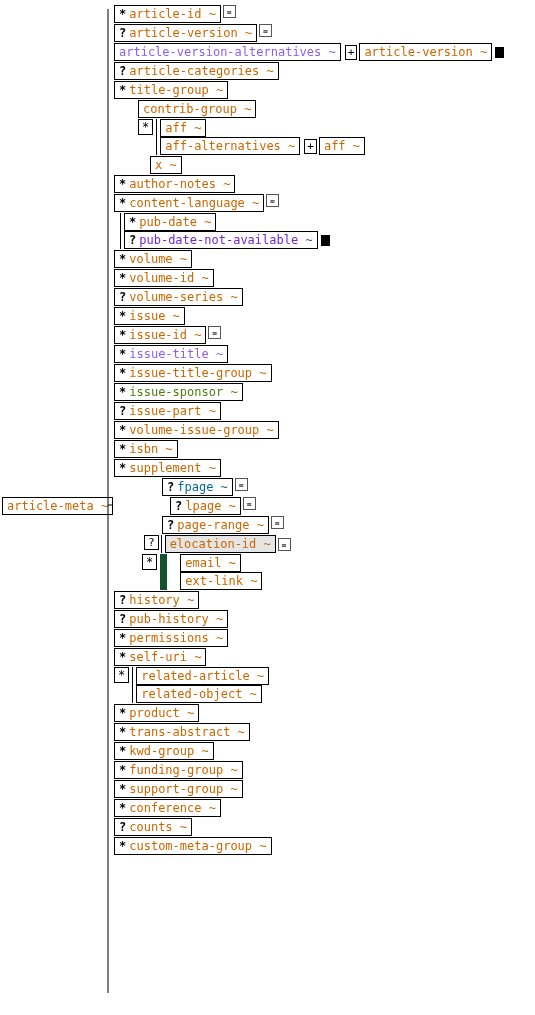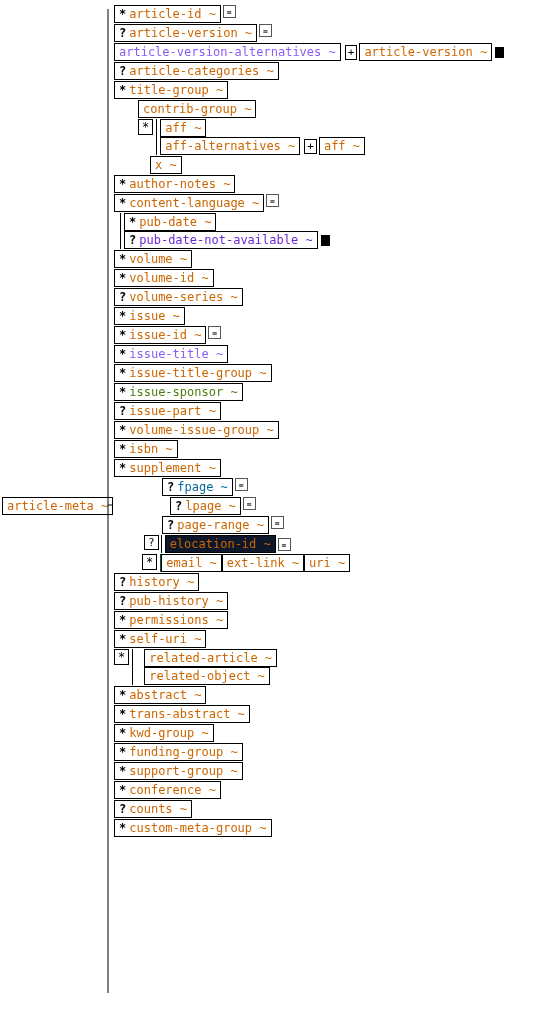--- a/index.html
+++ b/index.html
@@ -206,45 +206,40 @@
         <span style="border:1px solid #000; padding:1px 4px; display:inline-flex; align-items:center; white-space:nowrap; background:#fff; ">
           <span style="margin-right:3px; font-weight:bold;">?</span>
           <span style="color:#cc6600;">page-range ~</span>
         </span>
         <span style="display:inline-block;width:13px;height:13px;border:1px solid #555;margin-left:2px;vertical-align:middle;font-size:8px;line-height:13px;text-align:center;color:#333;">≡</span>
       </div>
       <div style="display:flex;align-items:flex-start;min-height:18px;margin:1px 0;margin-left:140px;">
         <span style="border:1px solid #000;padding:0 3px;display:inline-flex;align-items:center;background:#fff;margin:0 2px;font-size:11px;">?</span>
         <div style="border-left:1px solid #000;padding-left:3px;display:flex;flex-direction:column;">
           <div style="display:flex;align-items:center;min-height:18px;">
-            <span style="border:1px solid #000; padding:1px 4px; display:inline-flex; align-items:center; white-space:nowrap; background:#0f172a; ">
+            <span style="border:1px solid #000; padding:1px 4px; display:inline-flex; align-items:center; white-space:nowrap; background:#e5e5e5; ">
               <span style="color:#cc6600;">elocation-id ~</span>
             </span>
             <span style="display:inline-block;width:13px;height:13px;border:1px solid #555;margin-left:2px;vertical-align:middle;font-size:8px;line-height:13px;text-align:center;color:#333;">≡</span>
           </div>
         </div>
       </div>
       <div style="display:flex;align-items:flex-start;min-height:18px;margin:1px 0;margin-left:140px;">
         <span style="border:1px solid #000;padding:0 3px;margin-right:3px;display:inline-flex;align-items:center;font-size:12px;background:#fff;">*</span>
-        <div style="border-left:1px solid #14532d;padding-left:0;display:flex;flex-direction:row;">
+        <div style="border-left:7px solid #14532d;padding-left:13px;display:flex;flex-direction:column;">
           <div style="display:flex;align-items:center;min-height:18px;">
             <span style="border:1px solid #000; padding:1px 4px; display:inline-flex; align-items:center; white-space:nowrap; background:#fff; ">
               <span style="color:#cc6600;">email ~</span>
             </span>
           </div>
           <div style="display:flex;align-items:center;min-height:18px;">
             <span style="border:1px solid #000; padding:1px 4px; display:inline-flex; align-items:center; white-space:nowrap; background:#fff; ">
               <span style="color:#cc6600;">ext-link ~</span>
             </span>
           </div>
-          <div style="display:flex;align-items:center;min-height:18px;">
-            <span style="border:1px solid #000; padding:1px 4px; display:inline-flex; align-items:center; white-space:nowrap; background:#fff; ">
-              <span style="color:#cc6600;">uri ~</span>
-            </span>
-          </div>
         </div>
       </div>
       <div style="display:flex;align-items:flex-start;min-height:18px;margin:1px 0;margin-left:112px;">
         <span style="border:1px solid #000; padding:1px 4px; display:inline-flex; align-items:center; white-space:nowrap; background:#fff; ">
           <span style="margin-right:3px; font-weight:bold;">?</span>
           <span style="color:#cc6600;">history ~</span>
         </span>
       </div>
       <div style="display:flex;align-items:flex-start;min-height:18px;margin:1px 0;margin-left:112px;">
         <span style="border:1px solid #000; padding:1px 4px; display:inline-flex; align-items:center; white-space:nowrap; background:#fff; ">
@@ -259,37 +254,37 @@
         </span>
       </div>
       <div style="display:flex;align-items:flex-start;min-height:18px;margin:1px 0;margin-left:112px;">
         <span style="border:1px solid #000; padding:1px 4px; display:inline-flex; align-items:center; white-space:nowrap; background:#fff; ">
           <span style="margin-right:3px; font-weight:bold;">*</span>
           <span style="color:#cc6600;">self-uri ~</span>
         </span>
       </div>
       <div style="display:flex;align-items:flex-start;min-height:18px;margin:1px 0;margin-left:112px;">
         <span style="border:1px solid #000;padding:0 3px;margin-right:3px;display:inline-flex;align-items:center;font-size:12px;background:#fff;">*</span>
-        <div style="border-left:1px solid #000;padding-left:11px;display:flex;flex-direction:column;">
+        <div style="border-left:1px solid #000;padding-left:3px;display:flex;flex-direction:column;">
           <div style="display:flex;align-items:center;min-height:18px;">
             <span style="border:1px solid #000; padding:1px 4px; display:inline-flex; align-items:center; white-space:nowrap; background:#fff; ">
               <span style="color:#cc6600;">related-article ~</span>
             </span>
           </div>
           <div style="display:flex;align-items:center;min-height:18px;">
             <span style="border:1px solid #000; padding:1px 4px; display:inline-flex; align-items:center; white-space:nowrap; background:#fff; ">
               <span style="color:#cc6600;">related-object ~</span>
             </span>
           </div>
         </div>
       </div>
       <div style="display:flex;align-items:flex-start;min-height:18px;margin:1px 0;margin-left:112px;">
         <span style="border:1px solid #000; padding:1px 4px; display:inline-flex; align-items:center; white-space:nowrap; background:#fff; ">
           <span style="margin-right:3px; font-weight:bold;">*</span>
-          <span style="color:#cc6600;">abstract ~</span>
+          <span style="color:#cc6600;">product ~</span>
         </span>
       </div>
       <div style="display:flex;align-items:flex-start;min-height:18px;margin:1px 0;margin-left:112px;">
         <span style="border:1px solid #000; padding:1px 4px; display:inline-flex; align-items:center; white-space:nowrap; background:#fff; ">
           <span style="margin-right:3px; font-weight:bold;">*</span>
           <span style="color:#cc6600;">trans-abstract ~</span>
         </span>
       </div>
       <div style="display:flex;align-items:flex-start;min-height:18px;margin:1px 0;margin-left:112px;">
         <span style="border:1px solid #000; padding:1px 4px; display:inline-flex; align-items:center; white-space:nowrap; background:#fff; ">

